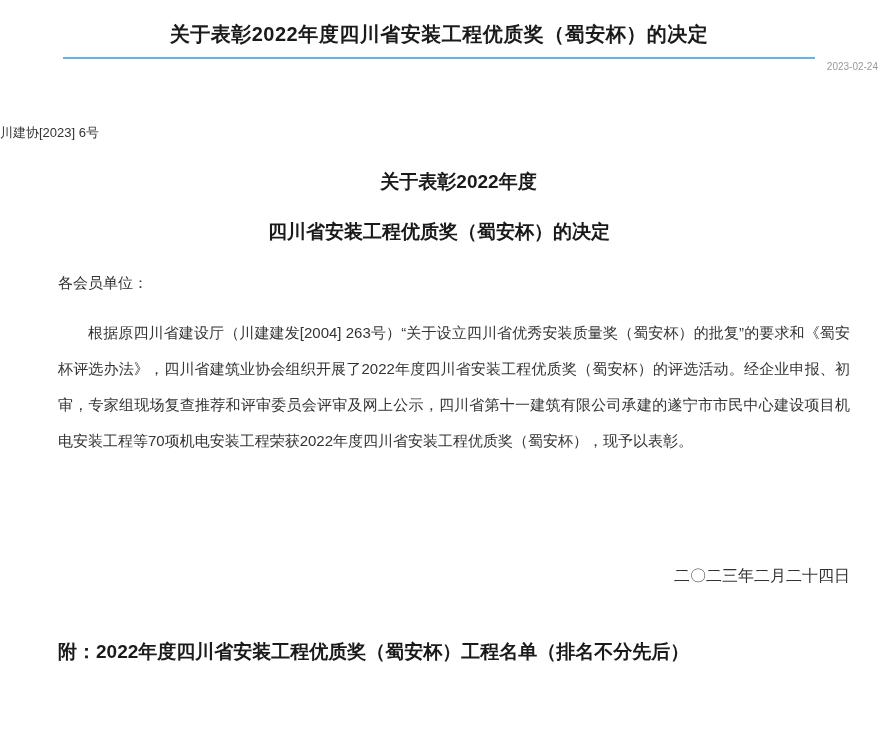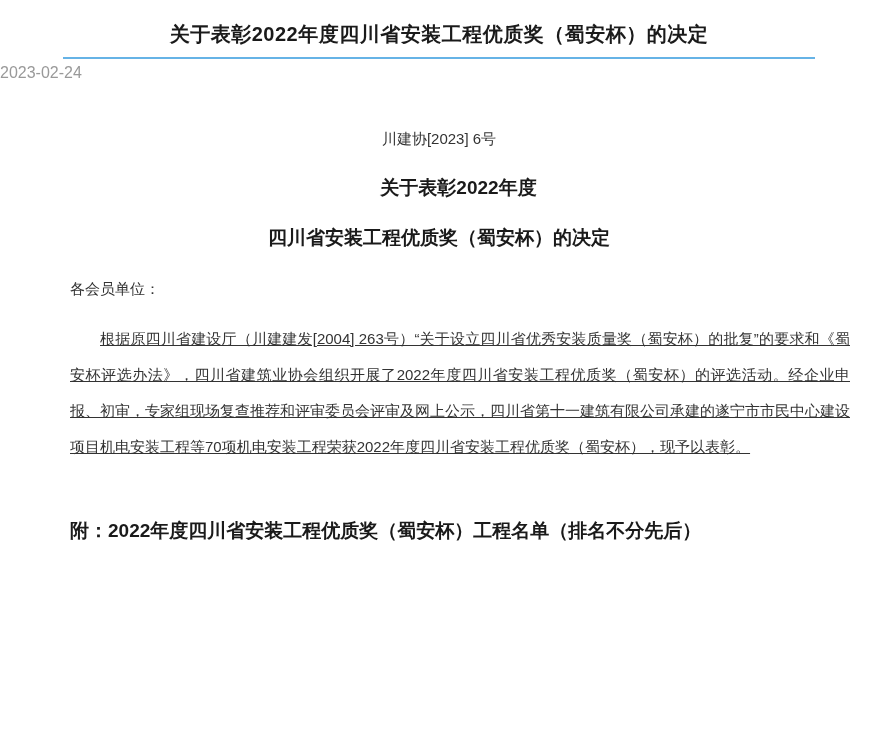--- a/index.html
+++ b/index.html
@@ -24,52 +24,51 @@
     line-height: 26px;
     font-weight: bold;
     color: #1a1a1a;
     letter-spacing: 0.5px;
   }
   .title-divider {
     margin: 10px 63px 0 63px;
     border-bottom: 2px solid #66b3e6;
   }
   .pub-date {
-    margin-top: 7px;
-    text-align: left;
-    font-size: 16px;
+    margin-top: 1px;
+    text-align: right;
+    font-size: 10px;
     line-height: 14px;
     color: #999999;
   }
   .doc-number {
     margin-top: 51px;
-    text-align: center;
-    font-size: 15px;
+    text-align: left;
+    font-size: 13px;
     line-height: 16px;
     color: #333333;
   }
   .doc-heading {
     text-align: center;
     font-size: 19px;
     line-height: 25px;
     font-weight: bold;
     color: #1a1a1a;
   }
   .doc-heading.line1 { margin-top: 28px; padding-left: 39px; }
   .doc-heading.line2 { margin-top: 25px; }
   .doc-body {
     padding: 0 28px 0 58px;
     font-size: 15px;
     line-height: 36px;
     color: #333333;
     text-align: justify;
-    margin-left: 12px;
   }
   .salutation { margin-top: 21px; }
-  .para { margin-top: 14px; text-indent: 2em; text-decoration: underline; }
+  .para { margin-top: 14px; text-indent: 2em; }
   .attachment-note { margin-top: 14px; text-indent: 2em; text-align: left; }
   .sign-date {
     margin-top: 107px;
     text-align: right;
     font-size: 16px;
     line-height: 20px;
     color: #333333;
   }
   .appendix-title {
     margin-top: 56px;
@@ -97,18 +96,19 @@
 
   <h2 class="doc-heading line2">四川省安装工程优质奖（蜀安杯）的决定</h2>
 
   <div class="doc-body">
 
     <p class="salutation">各会员单位：</p>
 
     <p class="para">根据原四川省建设厅（川建建发[2004] 263号）“关于设立四川省优秀安装质量奖（蜀安杯）的批复”的要求和《蜀安杯评选办法》，四川省建筑业协会组织开展了2022年度四川省安装工程优质奖（蜀安杯）的评选活动。经企业申报、初审，专家组现场复查推荐和评审委员会评审及网上公示，四川省第十一建筑有限公司承建的遂宁市市民中心建设项目机电安装工程等70项机电安装工程荣获2022年度四川省安装工程优质奖（蜀安杯），现予以表彰。</p>
 
 
+    <p class="sign-date">二〇二三年二月二十四日</p>
 
     <p class="appendix-title">附：2022年度四川省安装工程优质奖（蜀安杯）工程名单（排名不分先后）</p>
 
   </div>
 
 </div>
 
 </body></html>

